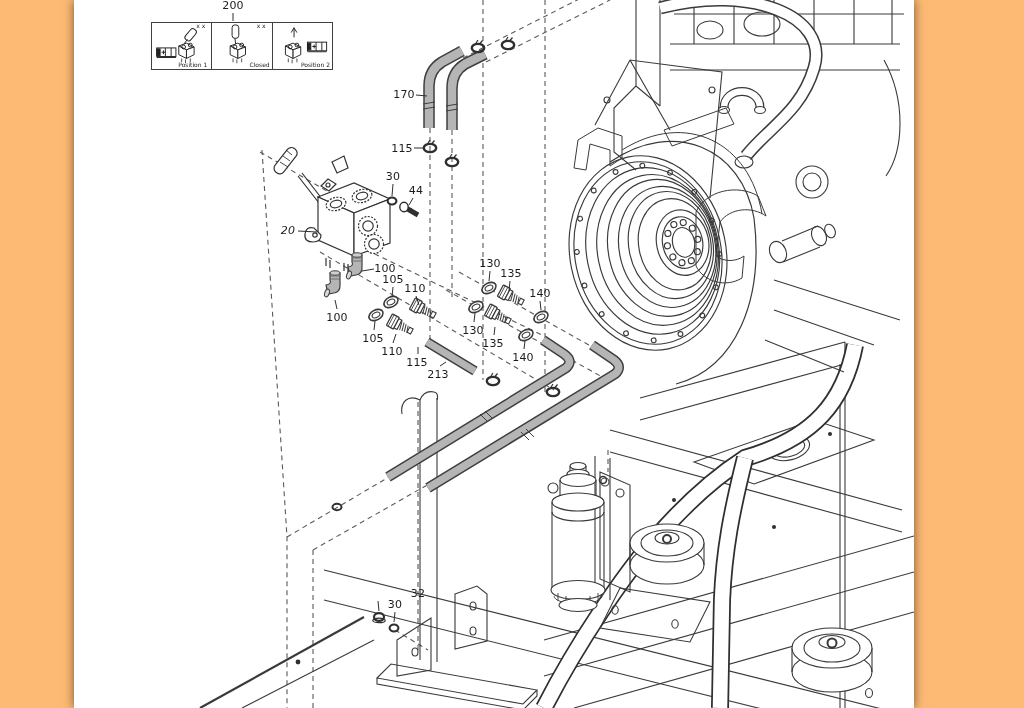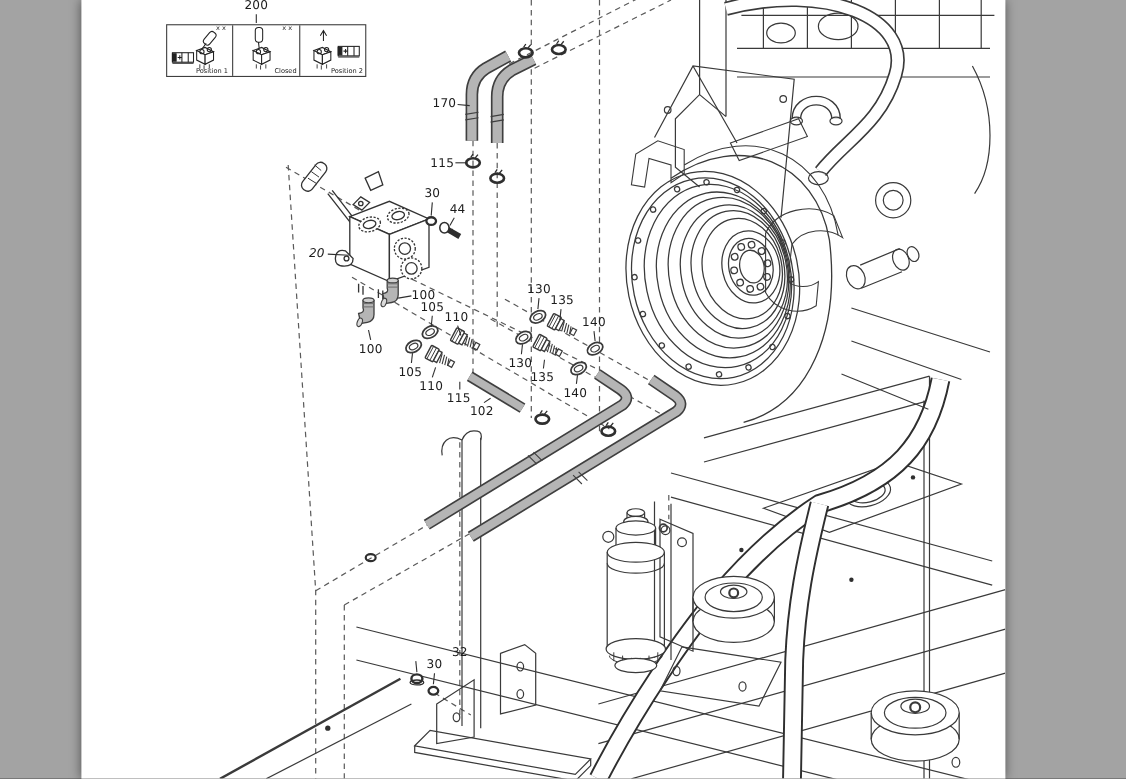--- a/index.html
+++ b/index.html
@@ -1,17 +1,17 @@
 <!DOCTYPE html>
 <html><head>
 <meta charset="utf-8">
 <style>
   html,body{margin:0;padding:0;background:#333333;width:1024px;height:708px;overflow:hidden;}
   *{box-sizing:border-box;}
-  .stage{position:relative;width:1024px;height:708px;background:#a3a3a3;font-family:"DejaVu Sans",sans-serif;}
+  .stage{position:relative;width:1024px;height:708px;background:#fdba74;font-family:"DejaVu Sans",sans-serif;}
   .page{position:absolute;left:74px;top:0;width:840px;height:708px;background:#ffffff;
         box-shadow:0 0 10px rgba(0,0,0,.55);overflow:hidden;}
   #art{position:absolute;left:0;top:0;width:840px;height:708px;}
   #callouts{position:absolute;left:0;top:0;width:840px;height:708px;pointer-events:none;}
   .callout{position:absolute;transform:translate(-50%,-50%);font-size:11px;color:#1c1c1c;
            letter-spacing:.2px;white-space:nowrap;line-height:1;}
   
   .legend{position:absolute;left:77px;top:22px;width:182px;height:48px;border:1px solid #3f3f3f;
           display:flex;background:#fff;}
   .legend .cell{position:relative;flex:1 1 0;border-right:1px solid #3f3f3f;}
@@ -384,21 +384,21 @@
         <div class="callout" style="left: 319px; top: 176px; color: rgb(28, 28, 28);">30</div>
         <div class="callout" style="left: 342px; top: 190px; color: rgb(28, 28, 28);">44</div>
         <div class="callout" style="left: 214px; top: 230px; color: rgb(28, 28, 28); font-style: italic;">20</div>
         <div class="callout" style="left: 311px; top: 268px; color: rgb(28, 28, 28);">100</div>
         <div class="callout" style="left: 319px; top: 279px; color: rgb(28, 28, 28);">105</div>
         <div class="callout" style="left: 341px; top: 288px; color: rgb(28, 28, 28);">110</div>
         <div class="callout" style="left: 263px; top: 317px; color: rgb(28, 28, 28);">100</div>
         <div class="callout" style="left: 299px; top: 338px; color: rgb(28, 28, 28);">105</div>
         <div class="callout" style="left: 318px; top: 351px; color: rgb(28, 28, 28);">110</div>
         <div class="callout" style="left: 343px; top: 362px; color: rgb(28, 28, 28);">115</div>
-        <div class="callout" style="left: 364px; top: 374px; color: rgb(28, 28, 28);">102</div>
+        <div class="callout" style="left: 364px; top: 374px; color: rgb(28, 28, 28);">213</div>
         <div class="callout" style="left: 416px; top: 263px; color: rgb(28, 28, 28);">130</div>
         <div class="callout" style="left: 437px; top: 273px; color: rgb(28, 28, 28);">135</div>
         <div class="callout" style="left: 466px; top: 293px; color: rgb(28, 28, 28);">140</div>
         <div class="callout" style="left: 399px; top: 330px; color: rgb(28, 28, 28);">130</div>
         <div class="callout" style="left: 419px; top: 343px; color: rgb(28, 28, 28);">135</div>
         <div class="callout" style="left: 449px; top: 357px; color: rgb(28, 28, 28);">140</div>
         <div class="callout" style="left: 304px; top: 593px; color: rgb(28, 28, 28); margin-left: 40px;">32</div>
         <div class="callout" style="left: 321px; top: 604px; color: rgb(28, 28, 28);">30</div>
       </div>
 

